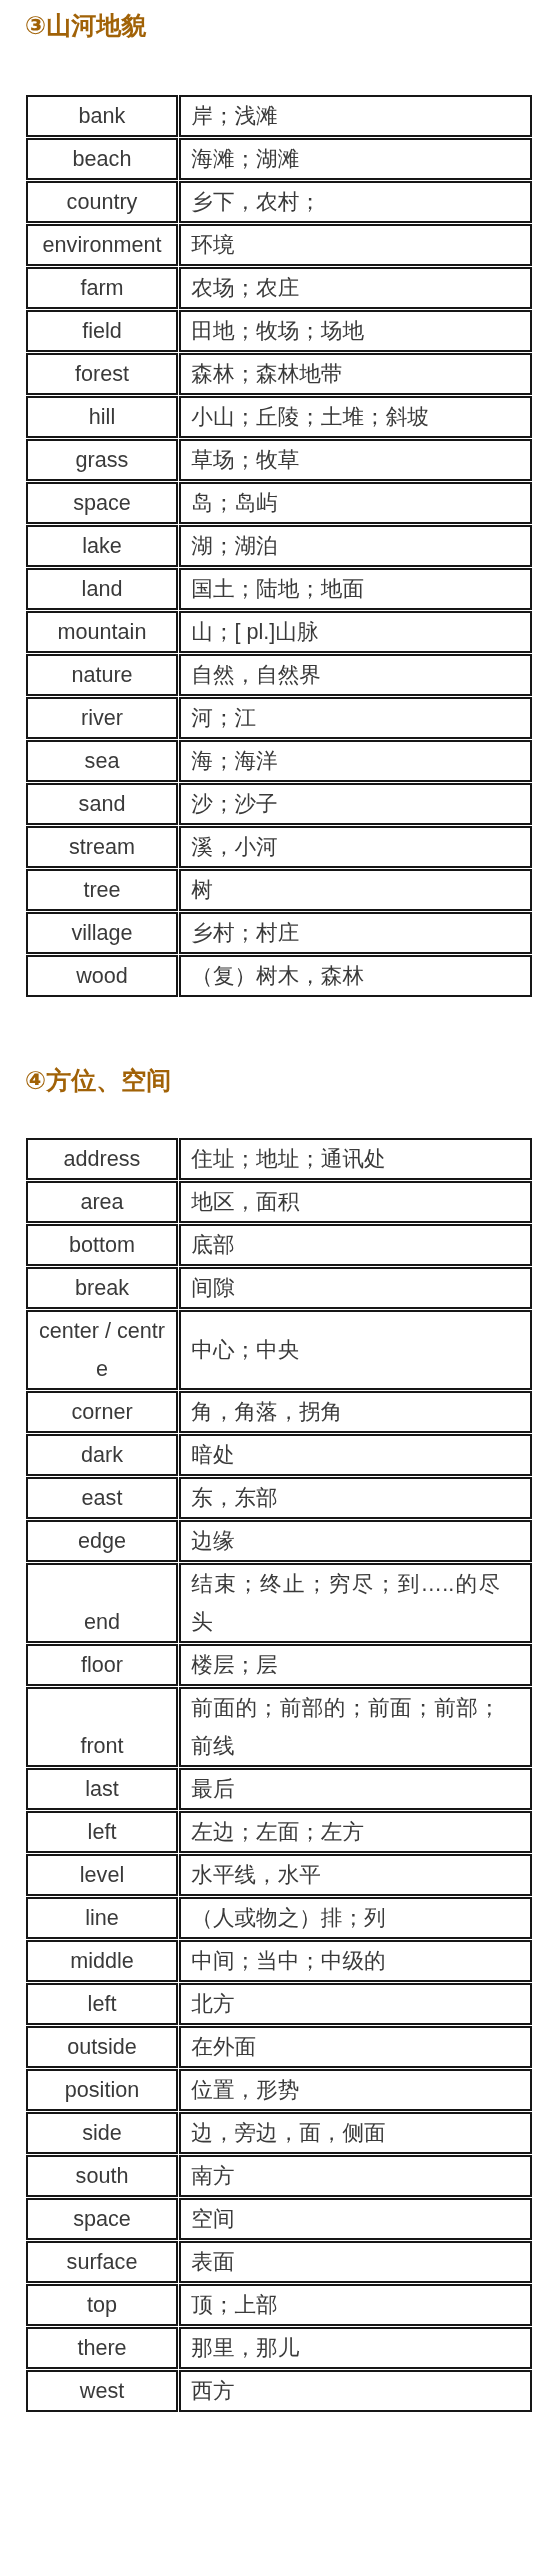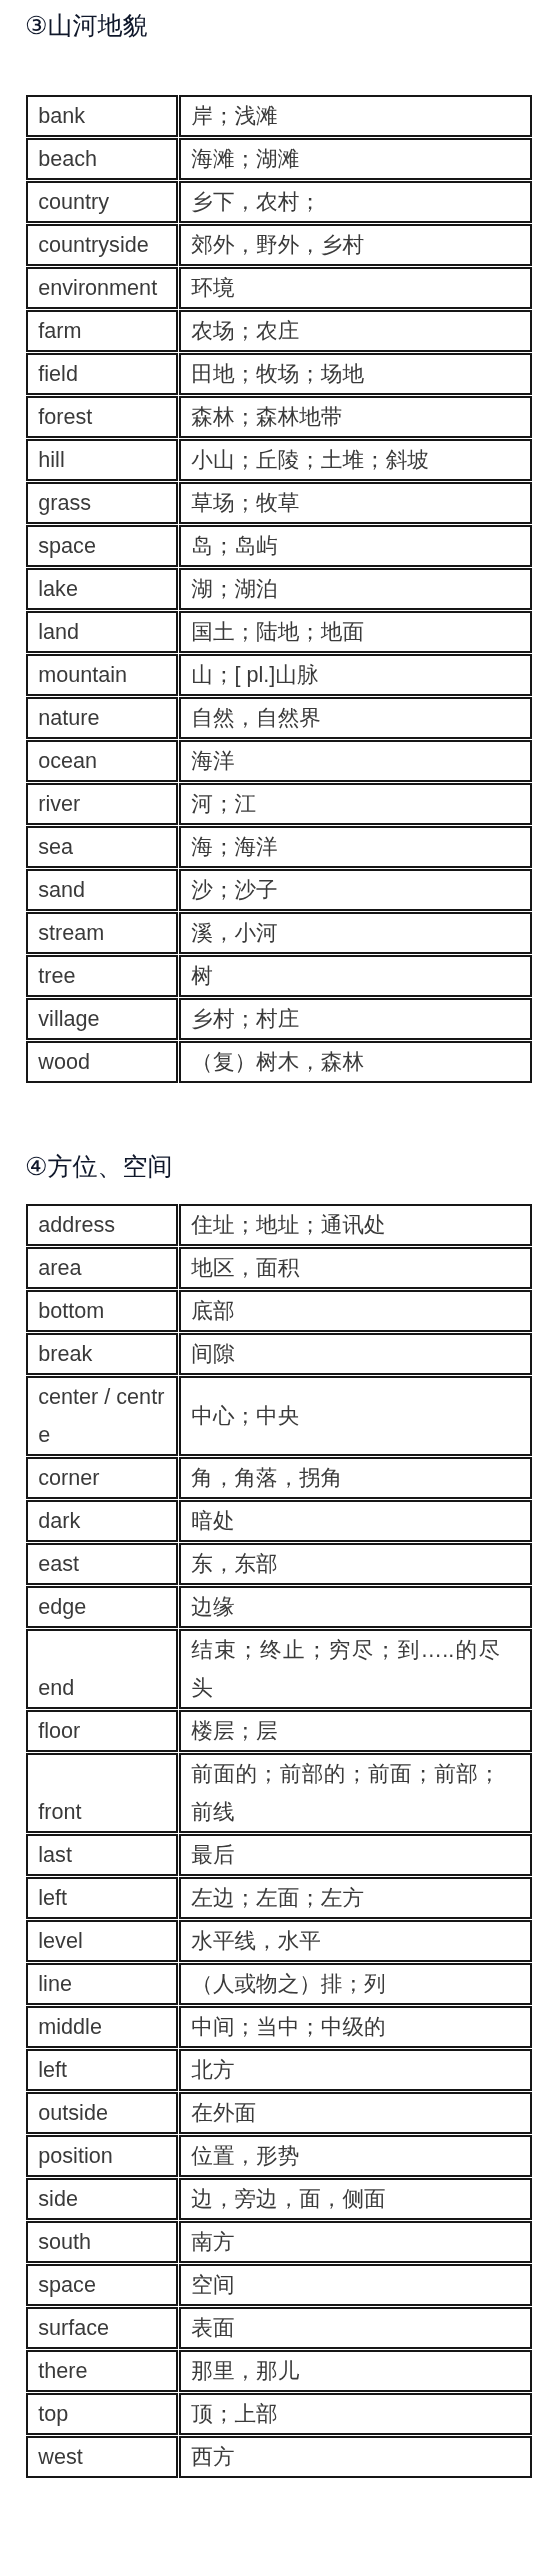--- a/index.html
+++ b/index.html
@@ -9,26 +9,26 @@
   body {
     width: 556px;
     box-sizing: border-box;
     padding: 8.2px 23px 11.3px 25px;
     font-family: "Liberation Sans", "DejaVu Sans", sans-serif;
     color: #3a3a3a;
   }
   .section-title {
     font-size: 25px;
     line-height: 34px;
-    font-weight: normal;
-    color: #0f172a;
+    font-weight: bold;
+    color: #a16207;
     margin: 0;
   }
   #section-1 .section-title { margin-bottom: 52px; }
-  #section-2 .section-title { margin-top: 65px; margin-bottom: 20px; }
+  #section-2 .section-title { margin-top: 65px; margin-bottom: 40px; }
 
   table.vocab {
     width: 508px;
     table-layout: fixed;
     border-collapse: separate;
     border-spacing: 1px;
     background: #ffffff;
   }
   td {
     border: 2.1px solid #161616;
@@ -36,21 +36,21 @@
     line-height: 38px;
     color: #3a3a3a;
     overflow: hidden;
   }
   td.word {
     width: 152px;
     box-sizing: border-box;
     padding: 0 10.3px;
     vertical-align: bottom;
     word-break: break-all;
-    text-align: left;
+    text-align: center;
   }
   td.meaning {
     padding: 0 30px 0 10.3px;
     vertical-align: middle;
     text-align: justify;
     line-break: strict;
   }
 </style>
 </head>
 <body>
@@ -65,24 +65,20 @@
         </tr>
         <tr>
           <td class="word">beach</td>
           <td class="meaning">海滩；湖滩</td>
         </tr>
         <tr>
           <td class="word">country</td>
           <td class="meaning">乡下，农村；</td>
         </tr>
         <tr>
-          <td class="word">countryside</td>
-          <td class="meaning">郊外，野外，乡村</td>
-        </tr>
-        <tr>
           <td class="word">environment</td>
           <td class="meaning">环境</td>
         </tr>
         <tr>
           <td class="word">farm</td>
           <td class="meaning">农场；农庄</td>
         </tr>
         <tr>
           <td class="word">field</td>
           <td class="meaning">田地；牧场；场地</td>
@@ -111,24 +107,20 @@
           <td class="word">land</td>
           <td class="meaning">国土；陆地；地面</td>
         </tr>
         <tr>
           <td class="word">mountain</td>
           <td class="meaning">山；[ pl.]山脉</td>
         </tr>
         <tr>
           <td class="word">nature</td>
           <td class="meaning">自然，自然界</td>
-        </tr>
-        <tr>
-          <td class="word">ocean</td>
-          <td class="meaning">海洋</td>
         </tr>
         <tr>
           <td class="word">river</td>
           <td class="meaning">河；江</td>
         </tr>
         <tr>
           <td class="word">sea</td>
           <td class="meaning">海；海洋</td>
         </tr>
         <tr>
@@ -249,26 +241,26 @@
         </tr>
         <tr>
           <td class="word">space</td>
           <td class="meaning">空间</td>
         </tr>
         <tr>
           <td class="word">surface</td>
           <td class="meaning">表面</td>
         </tr>
         <tr>
+          <td class="word">top</td>
+          <td class="meaning">顶；上部</td>
+        </tr>
+        <tr>
           <td class="word">there</td>
           <td class="meaning">那里，那儿</td>
-        </tr>
-        <tr>
-          <td class="word">top</td>
-          <td class="meaning">顶；上部</td>
         </tr>
         <tr>
           <td class="word">west</td>
           <td class="meaning">西方</td>
         </tr>
       </tbody>
   </table>
 </section>
 
 

